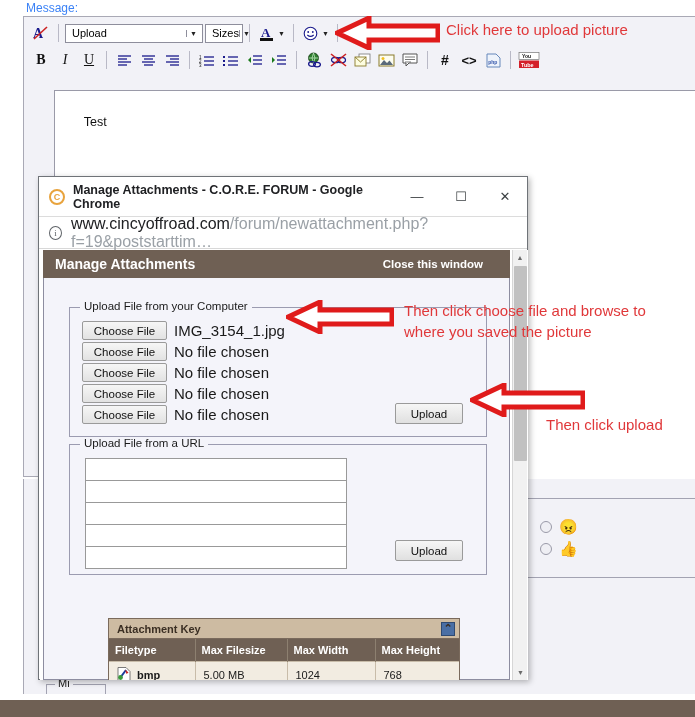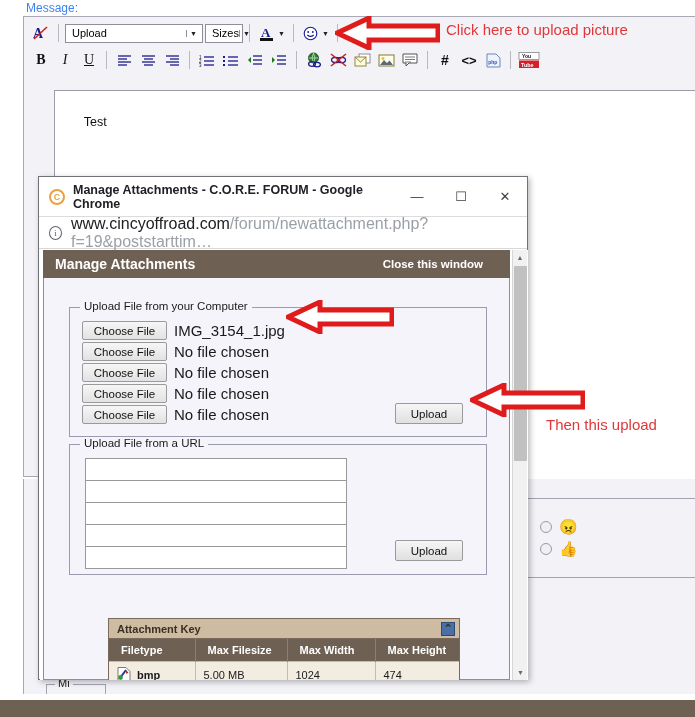--- a/index.html
+++ b/index.html
@@ -139,21 +139,21 @@
     border-bottom:1px solid #7a6a5c;
   }
   .akey-hdr span { font-size:11px; font-weight:bold; color:#3b2f24; }
   .akey-ico {
     width:14px; height:14px; background:#4a6fa5; color:#fff; font-size:9px;
     display:flex; align-items:center; justify-content:center; border:1px solid #2f4a72;
   }
   .akey table { border-collapse:collapse; width:100%; }
   .akey th {
     background:#6f6054; color:#fff; font-size:11px; font-weight:bold;
-    text-align:left; padding:5px 12px; border-right:1px solid #8d8070;
+    text-align:left; padding:5px 6px; border-right:1px solid #8d8070;
   }
   .akey td {
     font-size:11px; color:#1a1a1a; padding:5px 8px;
     border-right:1px solid #c8bca9; border-top:1px solid #c8bca9;
     background:#faf6ef;
   }
   .akey tr:nth-child(odd) td { background:#f2ece1; }
   .ft { display:flex; align-items:center; gap:6px; font-weight:bold; }
   .ft-ico { width:14px; height:15px; display:inline-block; }
 
@@ -496,21 +496,21 @@
                         <path d="M3 11 L9 3" stroke="#1a3c9c" stroke-width="2"></path>
                         <circle cx="3.5" cy="10.5" r="2.4" fill="#3a9a3a"></circle>
                         <path d="M8 2.5 L11.5 5.5 L9.5 7 Z" fill="#cc2222"></path>
                       </svg>
                     </span>
                     <span>bmp</span>
                   </span>
                 </td>
                 <td>5.00 MB</td>
                 <td>1024</td>
-                <td style="border-right:none;">474</td>
+                <td style="border-right:none;">768</td>
               </tr>
 
             </tbody>
           </table>
         </div>
       </div>
 
       <div class="vscroll">
         <div class="vs-arrow">▲</div>
         <div class="vs-thumb"></div>
@@ -520,19 +520,21 @@
   </div>
 
   <svg class="arrow" style="left:335px; top:16px;" width="105" height="34" viewBox="0 0 105 34">
     <path d="M2 17 L34 2 L34 10 L103 10 L103 24 L34 24 L34 32 Z" fill="#ffffff" stroke="#e01b1b" stroke-width="5" stroke-linejoin="miter"></path>
   </svg>
   <div class="anno" style="left:446px; top:19px;">Click here to upload picture</div>
 
   <svg class="arrow" style="left:286px; top:300px;" width="108" height="34" viewBox="0 0 108 34">
     <path d="M2 17 L34 2 L34 10 L106 10 L106 24 L34 24 L34 32 Z" fill="#ffffff" stroke="#e01b1b" stroke-width="5" stroke-linejoin="miter"></path>
   </svg>
+  <div class="anno" style="left:404px; top:300px;">Then click choose file and browse to
+where you saved the picture</div>
 
   <svg class="arrow" style="left:470px; top:383px;" width="115" height="34" viewBox="0 0 115 34">
     <path d="M2 17 L34 2 L34 10 L113 10 L113 24 L34 24 L34 32 Z" fill="#ffffff" stroke="#e01b1b" stroke-width="5" stroke-linejoin="miter"></path>
   </svg>
-  <div class="anno" style="left:546px; top:414px;">Then this upload</div>
+  <div class="anno" style="left:546px; top:414px;">Then click upload</div>
 
 </div>
 
 </body></html>

